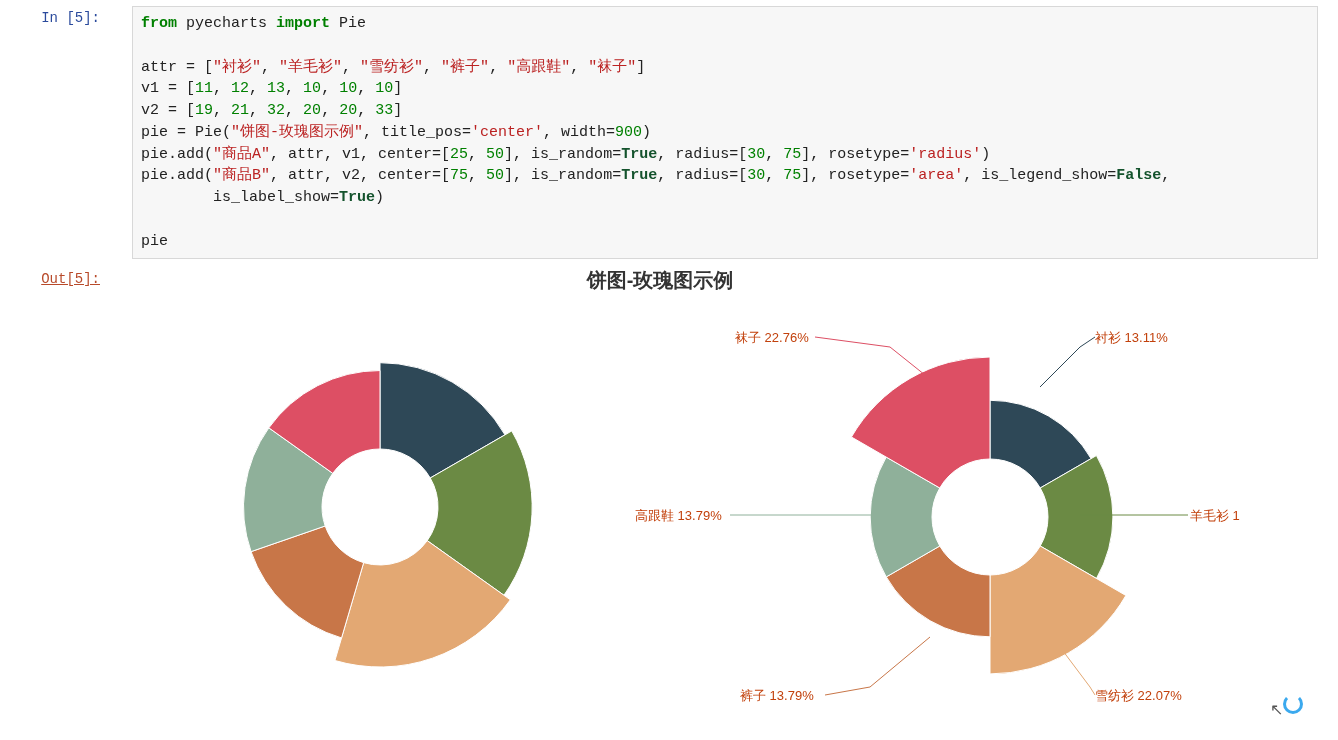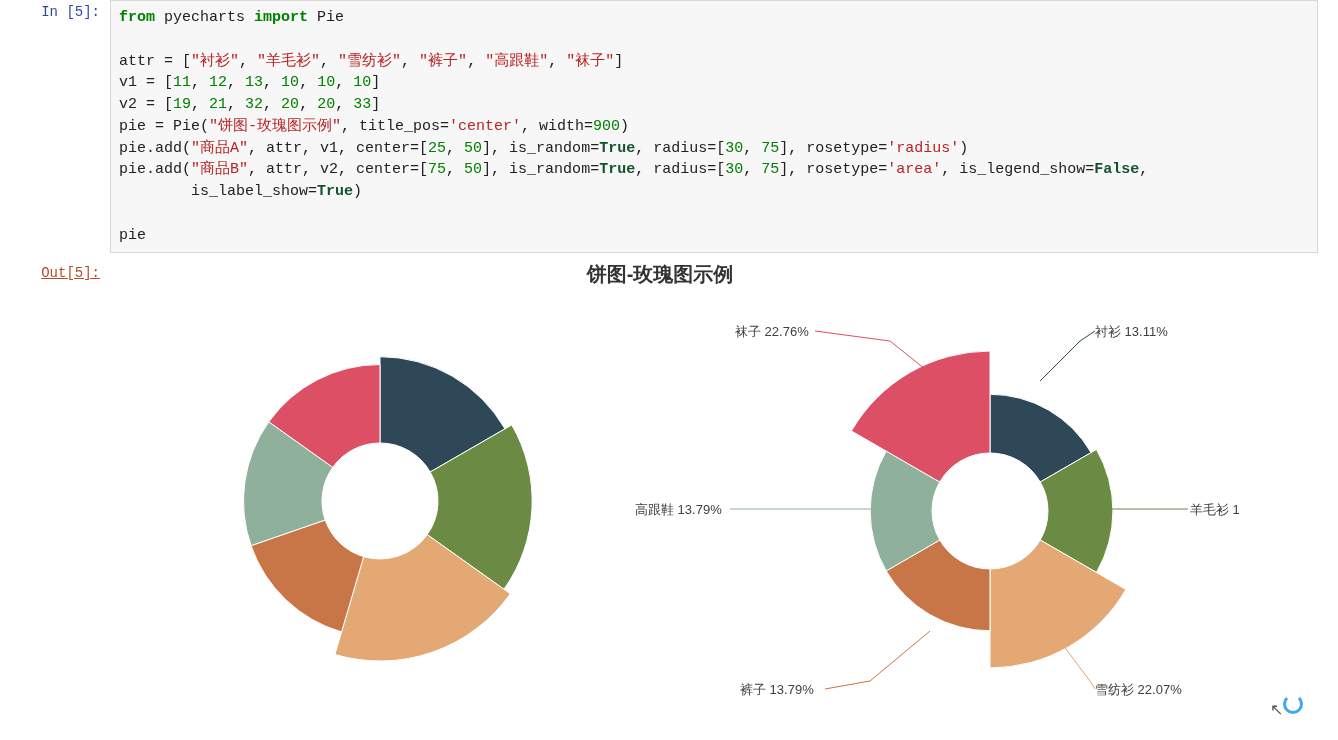--- a/index.html
+++ b/index.html
@@ -5,20 +5,21 @@
   html, body {
     margin: 0;
     padding: 0;
     background: #fff;
     font-family: "Segoe UI", Arial, "Microsoft YaHei", sans-serif;
     font-size: 14px;
     color: #333;
     width: 1338px;
   }
   .notebook {
+    padding-top: 6px;
   }
   .cell {
     display: flex;
     align-items: flex-start;
     margin-bottom: 8px;
   }
   .prompt {
     width: 100px;
     text-align: right;
     padding: 4px 10px 0 0;
@@ -33,20 +34,21 @@
     flex: 1;
     background: #f7f7f7;
     border: 1px solid #d8d8d8;
     padding: 6px 8px;
     font-family: "Consolas", "Courier New", monospace;
     font-size: 15px;
     line-height: 1.45;
     white-space: pre;
     color: #222;
     margin-right: 20px;
+    margin-left: 22px;
   }
   .code-area .kw   { color: #008000; font-weight: bold; }       
   .code-area .str  { color: #bb2222; }                           
   .code-area .num  { color: #008000; }                           
   .code-area .bool { color: #14532d; font-weight: bold; }
 
   .output-area {
     flex: 1;
     margin-right: 20px;
   }
@@ -64,21 +66,21 @@
     text-align: center;
     font-size: 20px;
     font-weight: 700;
   }
   svg.pie {
     position: absolute;
   }
   .label {
     position: absolute;
     font-size: 13px;
-    color: #404040;
+    color: #c2410c;
     white-space: nowrap;
   }
 
   .cursor-icon {
     position: fixed;
     left: 1270px;
     top: 700px;
     font-size: 16px;
     color: #555;
   }

